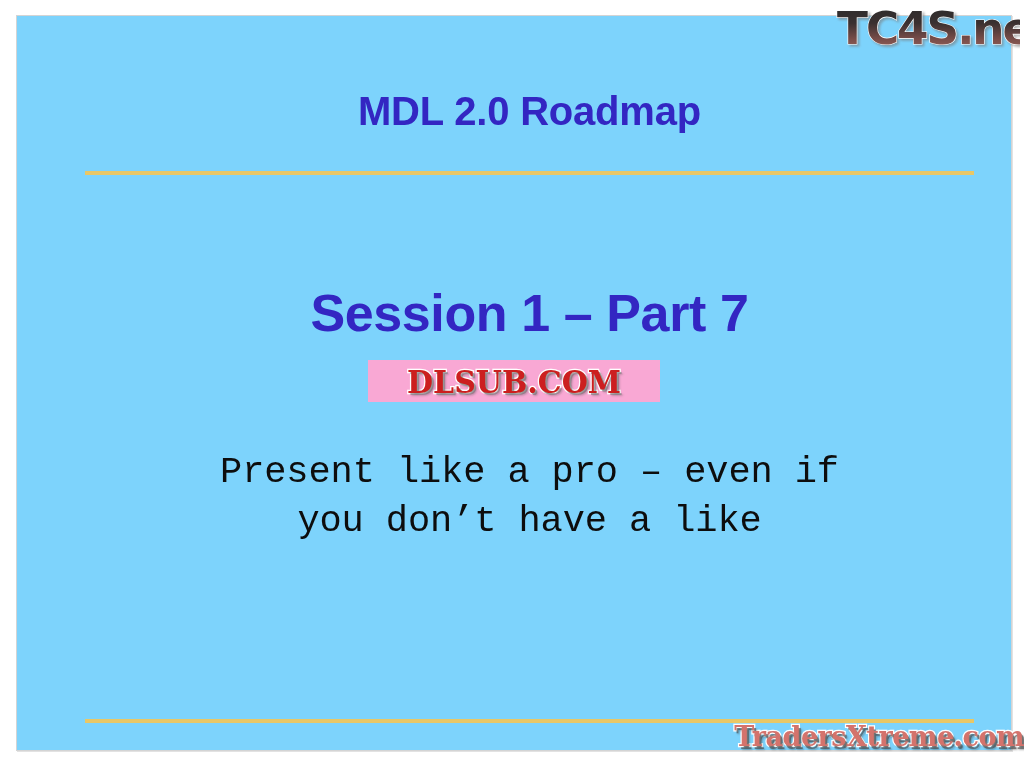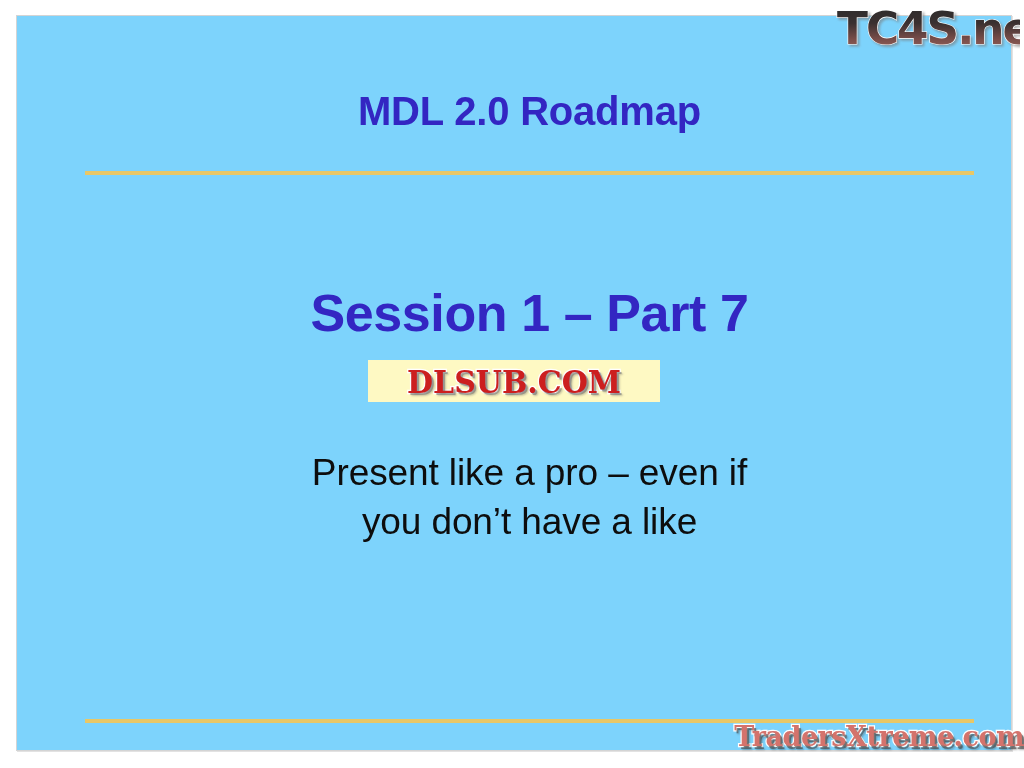--- a/index.html
+++ b/index.html
@@ -85,30 +85,30 @@
     top: 432px;
     width: 889px;
     text-align: center;
     color: #0d0d0d;
     font-family: "Liberation Sans", sans-serif;
     font-weight: normal;
     font-size: 37px;
     line-height: 49px;
     letter-spacing: -0.1px;
   }
-  .body-copy .line { display: block; white-space: nowrap; }
+  .body-copy .line { display: block; white-space: nowrap; font-family: Liberation Mono, monospace; }
 
   
   .wm-dlsub {
     position: absolute;
     left: 368px;
     top: 360px;
     width: 292px;
     height: 42px;
-    background: #fef9c3;
+    background: #f9a8d4;
     display: flex;
     align-items: center;
     justify-content: center;
   }
   .wm-dlsub .wm-dlsub-text {
     font-family: "DejaVu Serif", serif;
     font-weight: bold;
     font-size: 30px;
     letter-spacing: 0px;
     color: #cc1f1f;

